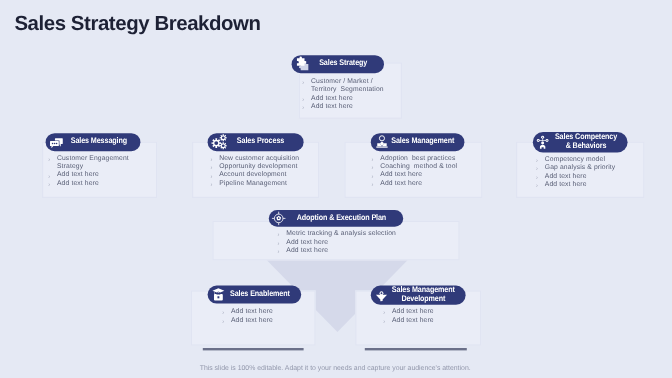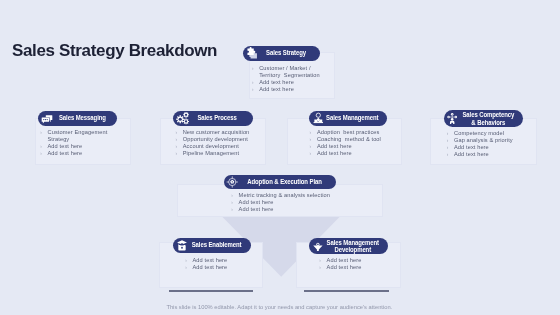--- a/index.html
+++ b/index.html
@@ -1,19 +1,19 @@
 <!DOCTYPE html>
 <html><head>
 <meta charset="utf-8">
 <style>
   html,body{margin:0;padding:0;}
   body{width:560px;height:315px;background:#e5e9f4;font-family:"Liberation Sans",sans-serif;overflow:hidden;}
   .slide{position:absolute;left:0;top:0;width:560px;height:315px;background:#e5e9f4;}
 
-  .title{position:absolute;left:12px;top:9.5px;font-size:17px;font-weight:bold;color:#1d2135;letter-spacing:-0.35px;margin-top:31px;}
+  .title{position:absolute;left:12px;top:9.5px;font-size:17px;font-weight:bold;color:#1d2135;letter-spacing:-0.35px;}
 
   .tri{position:absolute;}
 
   .card{position:absolute;background:#eaedf7;border:1px solid #e0e4f2;box-sizing:border-box;}
   .cardbar{position:absolute;height:2.2px;background:#6b7089;}
 
   .pill{position:absolute;background:#303a79;border-radius:999px;box-sizing:border-box;}
   .pill .ic{position:absolute;left:2px;top:50%;transform:translateY(-50%);display:flex;align-items:center;justify-content:center;width:14px;}
   .pill .lbl{position:absolute;left:13px;right:4px;top:50%;transform:translateY(-50%) scaleX(0.88);transform-origin:center;text-align:center;color:#ffffff;font-size:6.8px;font-weight:bold;line-height:7.4px;letter-spacing:-0.1px;}
   .pill.nowrap .lbl{white-space:nowrap;}

